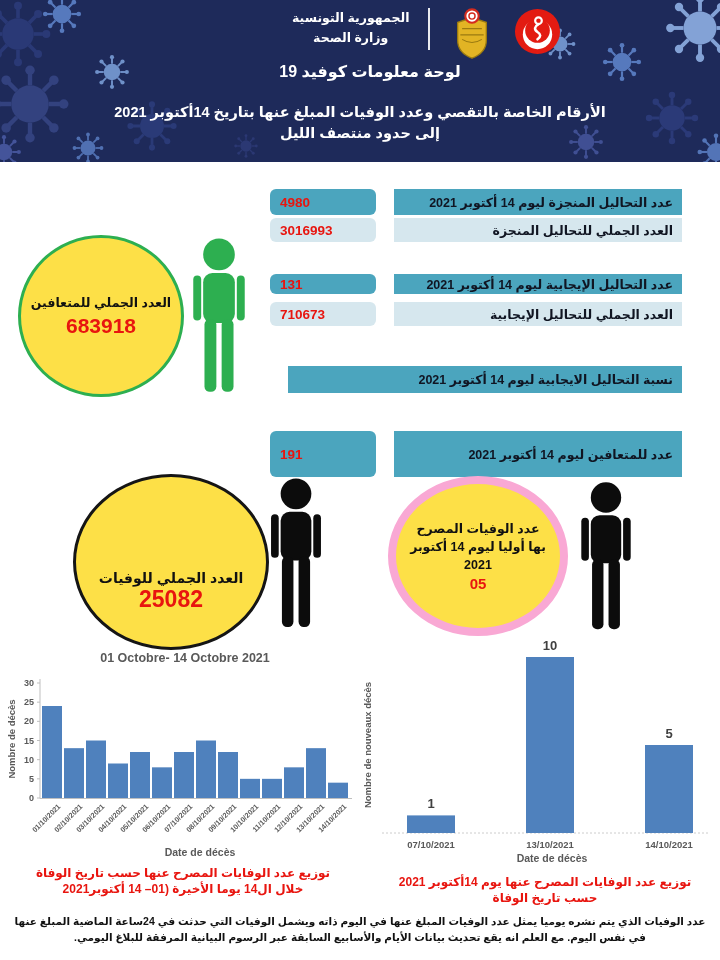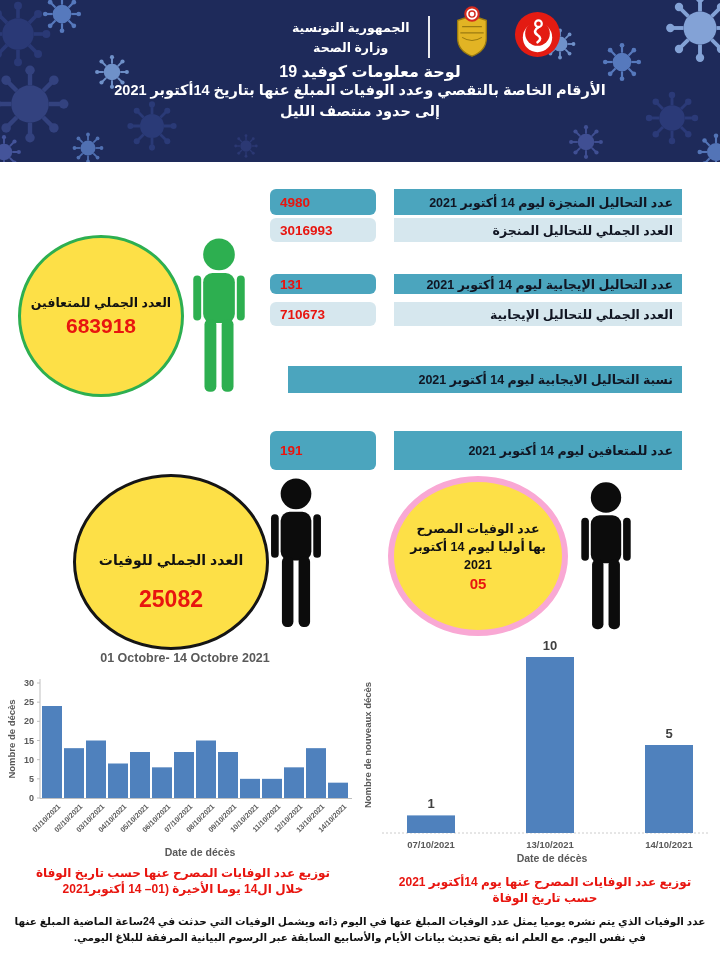--- a/index.html
+++ b/index.html
@@ -6,45 +6,45 @@
     --navy:#1e2a5a; --teal:#4ba5be; --light-row:#d6e7ee; --value-red:#e8150f;
     --green:#2daf50; --bar-blue:#4f81bd; --axis-gray:#595959; --caption-red:#e8150f; --ink:#111111;
   }
   *{margin:0;padding:0;box-sizing:border-box;}
   body{background:#888;font-family:"Liberation Sans","DejaVu Sans",sans-serif;}
   .page{position:relative;width:720px;height:960px;background:#ffffff;overflow:hidden;margin:0 auto;}
 
   
   .banner{position:absolute;left:0;top:0;width:720px;height:162px;background:var(--navy);overflow:hidden;}
   .virus-bg{position:absolute;left:0;top:0;width:720px;height:162px;}
-  .gov{position:absolute;left:292px;top:8px;height:50px;display:flex;align-items:flex-end;gap:19px;z-index:3;}
+  .gov{position:absolute;left:292px;top:8px;height:50px;display:flex;align-items:flex-start;gap:19px;z-index:3;}
   .gov-text{color:#fff;font-size:12.5px;font-weight:bold;text-align:center;line-height:1.6;direction:rtl;white-space:nowrap;}
   .gov-divider{width:2px;height:42px;background:#ffffff;opacity:.9;}
   .title{position:absolute;left:0;top:62px;width:720px;text-align:center;color:#ffffff;font-weight:bold;direction:rtl;z-index:3;}
-  .title .t1{font-size:16px;margin-bottom:1px;padding-left:20px;}
+  .title .t1{font-size:16px;margin-bottom:23px;padding-left:20px;}
   .title .t2{font-size:14.5px;margin-bottom:5px;}
 
   
   .stat-row{position:absolute;left:270px;width:412px;display:flex;}
   .stat-value{width:106px;flex:0 0 106px;display:flex;align-items:center;padding-left:10px;
     color:var(--value-red);font-weight:bold;font-size:13.5px;direction:ltr;border-radius:6px;}
   .stat-label{flex:1;margin-left:18px;display:flex;align-items:center;justify-content:flex-start;
     direction:rtl;padding-right:9px;color:#101522;font-weight:bold;font-size:12.5px;}
   .stat-row.teal .stat-value,.stat-row.teal .stat-label{background:var(--teal);}
   .stat-row.light .stat-value,.stat-row.light .stat-label{background:var(--light-row);}
 
   
   .big-circle{position:absolute;border-radius:50%;display:flex;flex-direction:column;align-items:center;justify-content:center;text-align:center;direction:rtl;background:#fde047;}
   .circle-green{left:18px;top:235px;width:166px;height:162px;border:3px solid var(--green);}
   .circle-green .c-label{font-size:12.5px;font-weight:bold;color:#111;white-space:nowrap;}
   .circle-green .c-value{font-size:21px;font-weight:bold;color:var(--value-red);margin-top:4px;}
   .circle-deaths{left:73px;top:474px;width:196px;height:176px;border:3px solid #151515;padding-bottom:34px;justify-content:flex-end;}
   .circle-deaths .c-label{font-size:14px;font-weight:bold;color:#111;white-space:nowrap;}
-  .circle-deaths .c-value{font-size:23px;font-weight:bold;color:var(--value-red);margin-top:18px;}
-  .circle-initial{left:388px;top:476px;width:180px;height:160px;border:6px solid #f9a8d4;padding:0 14px;}
+  .circle-deaths .c-value{font-size:23px;font-weight:bold;color:var(--value-red);margin-top:0;}
+  .circle-initial{left:388px;top:476px;width:180px;height:160px;border:8px solid #f9a8d4;padding:0 14px;}
   .circle-initial .c-label{font-size:12.5px;font-weight:bold;color:#111;line-height:1.45;}
   .circle-initial .c-value{font-size:15px;font-weight:bold;color:var(--value-red);margin-top:1px;}
   .person{position:absolute;}
   .person-green{left:186px;top:233px;width:66px;height:167px;color:var(--green);}
   .person-black1{left:264px;top:477px;width:64px;height:154px;color:#0c0c0c;}
   .person-black2{left:572px;top:481px;width:68px;height:152px;color:#0c0c0c;}
   .period-caption{position:absolute;left:75px;top:651px;width:220px;text-align:center;
     color:var(--axis-gray);font-weight:bold;font-size:12.5px;}
 
   
@@ -168,21 +168,21 @@
     <div class="stat-value">131</div>
     <div class="stat-label">عدد التحاليل الإيجابية ليوم 14  أكتوبر 2021</div>
   </div>
   <div class="stat-row light" style="top:302px;height:24px">
     <div class="stat-value">710673</div>
     <div class="stat-label">العدد الجملي للتحاليل الإيجابية</div>
   </div>
   <div class="stat-row teal" style="top:366px;height:27px">
     <div class="stat-label">نسبة التحاليل الايجابية ليوم 14 أكتوبر 2021</div>
   </div>
-  <div class="stat-row teal" style="top:431px;height:39px">
+  <div class="stat-row teal" style="top:431px;height:46px">
     <div class="stat-value">191</div>
     <div class="stat-label">عدد للمتعافين ليوم 14 أكتوبر 2021</div>
   </div>
 
   <div class="big-circle circle-deaths">
     <div class="c-label">العدد الجملي للوفيات</div>
     <div class="c-value">25082</div>
   </div>
   <svg class="person person-black1" viewBox="0 0 100 240">
     <use href="#person-shape" width="100" height="240"></use>

